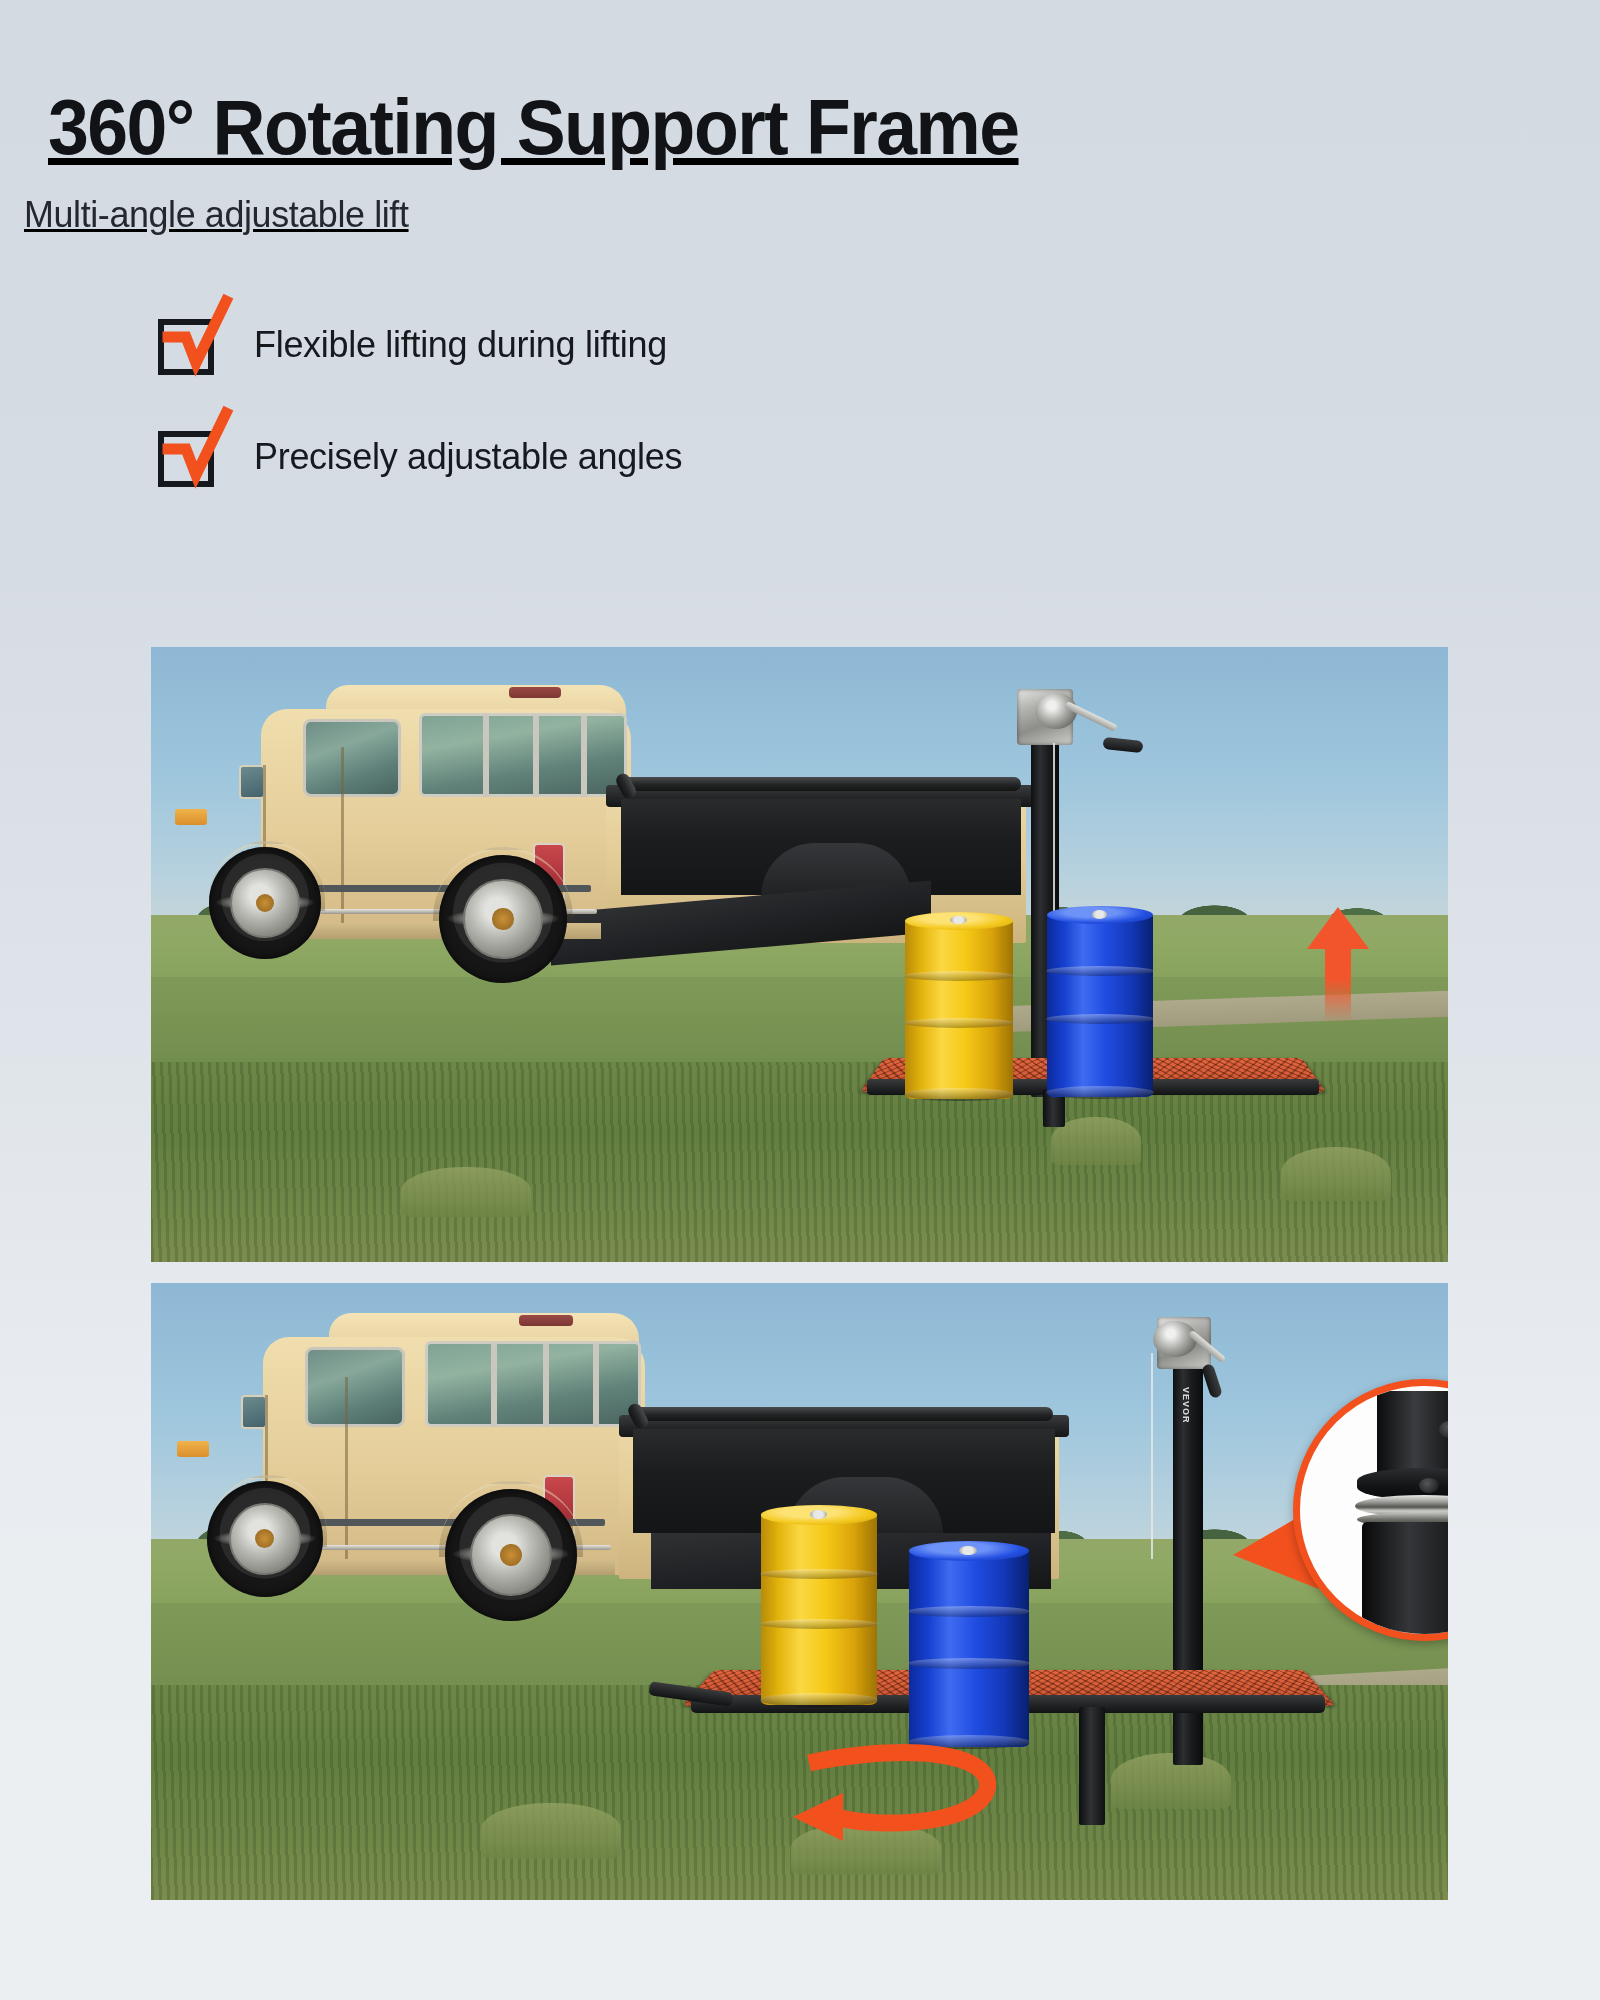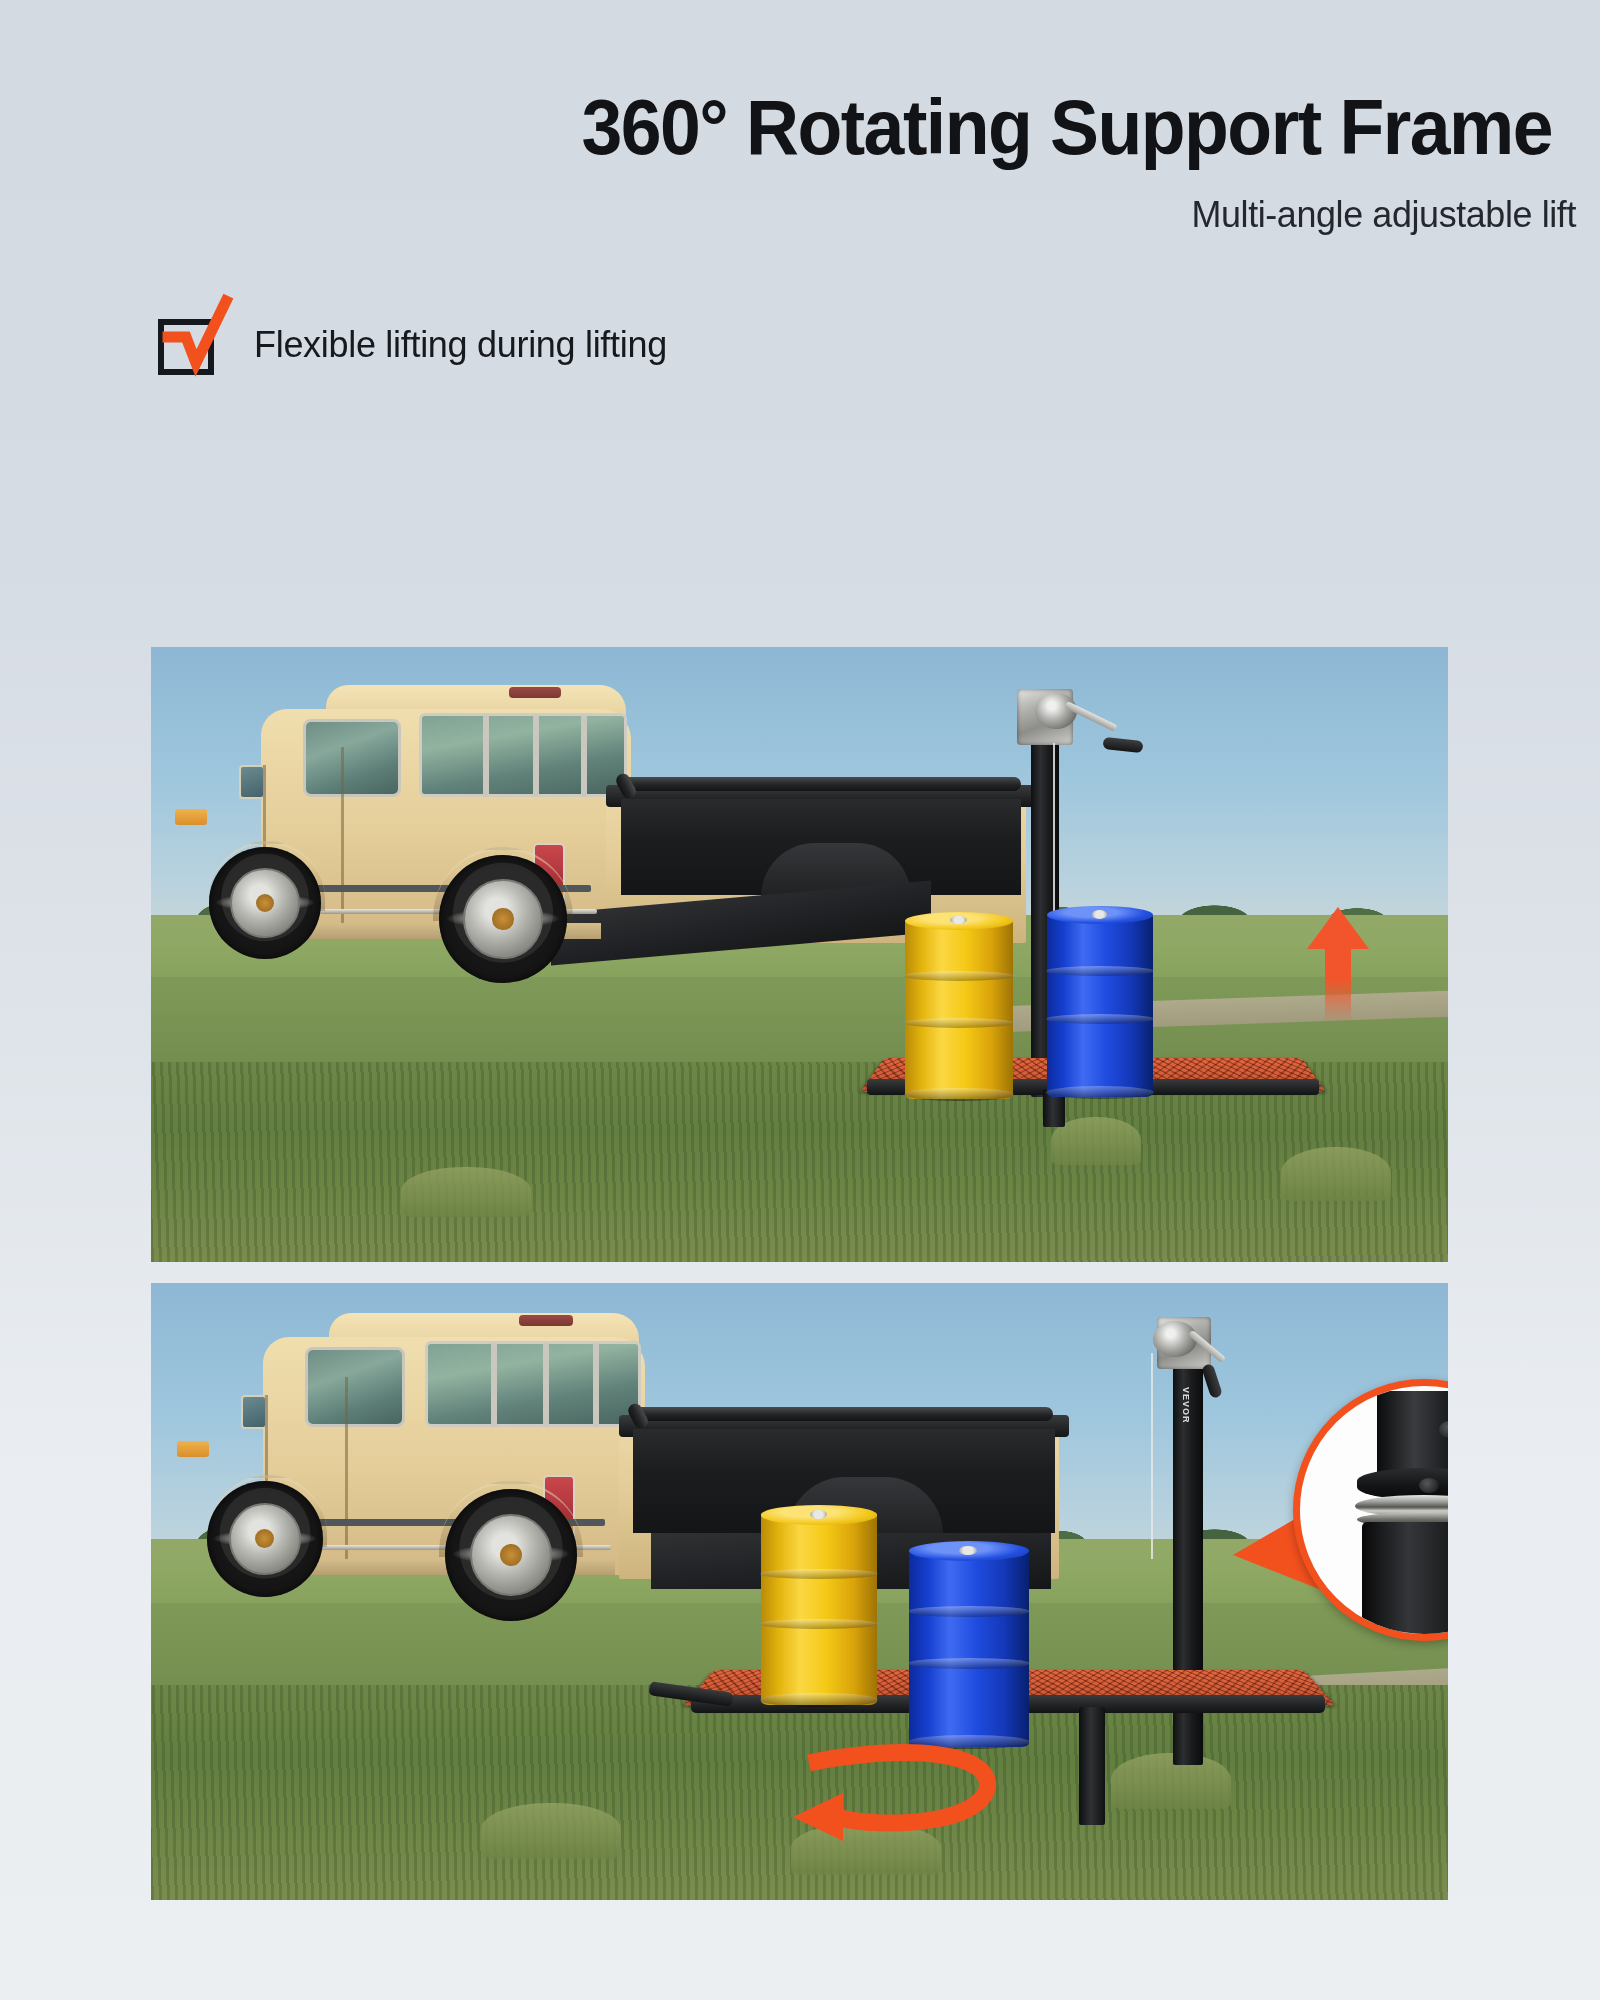--- a/index.html
+++ b/index.html
@@ -7,21 +7,21 @@
     width:1600px; height:2000px;
     font-family:"Liberation Sans", sans-serif;
     overflow:hidden;
   }
   body {
     background:linear-gradient(180deg,#d4dae2 0%,#d6dce4 28%,#dfe4ea 52%,#e9edf1 72%,#eceff2 100%);
     position:relative;
   }
 
   
-  .header { padding-top:88px; text-align:right; }
+  .header { padding-top:88px; text-align:left;text-decoration:underline; }
   .title {
     font-size:78px; font-weight:700; color:#111316;
     letter-spacing:-1.6px; line-height:1.02;
     font-stretch:condensed;
     transform:scaleX(0.94); transform-origin:center;
   }
   .subtitle {
     margin-top:26px; font-size:37px; color:#24282e;
     font-weight:400; letter-spacing:-0.4px;
     transform:scaleX(0.97); transform-origin:center;
@@ -337,20 +337,29 @@
   <div class="feature-row">
     <div class="checkbox">
       <div class="box"></div>
       <svg width="90" height="90" viewBox="0 0 90 90">
         <path d="M12 40 L30 40 L40 66 L70 4" fill="none" stroke="#f2511e" stroke-width="11" stroke-linecap="square" stroke-linejoin="miter"></path>
       </svg>
     </div>
     <div class="feature-label">Flexible lifting during lifting</div>
   </div>
 
+  <div class="feature-row">
+    <div class="checkbox">
+      <div class="box"></div>
+      <svg width="90" height="90" viewBox="0 0 90 90">
+        <path d="M12 40 L30 40 L40 66 L70 4" fill="none" stroke="#f2511e" stroke-width="11" stroke-linecap="square" stroke-linejoin="miter"></path>
+      </svg>
+    </div>
+    <div class="feature-label">Precisely adjustable angles</div>
+  </div>
 
 </div>
 
 <div class="panel" id="panel-lowered">
   <div class="scene">
 
     <div class="sky"></div>
     <div class="treeline" style="top:222px;"></div>
     <div class="field-far" style="top:268px;height:70px;"></div>
     <div class="field-mid" style="top:330px;height:120px;"></div>

